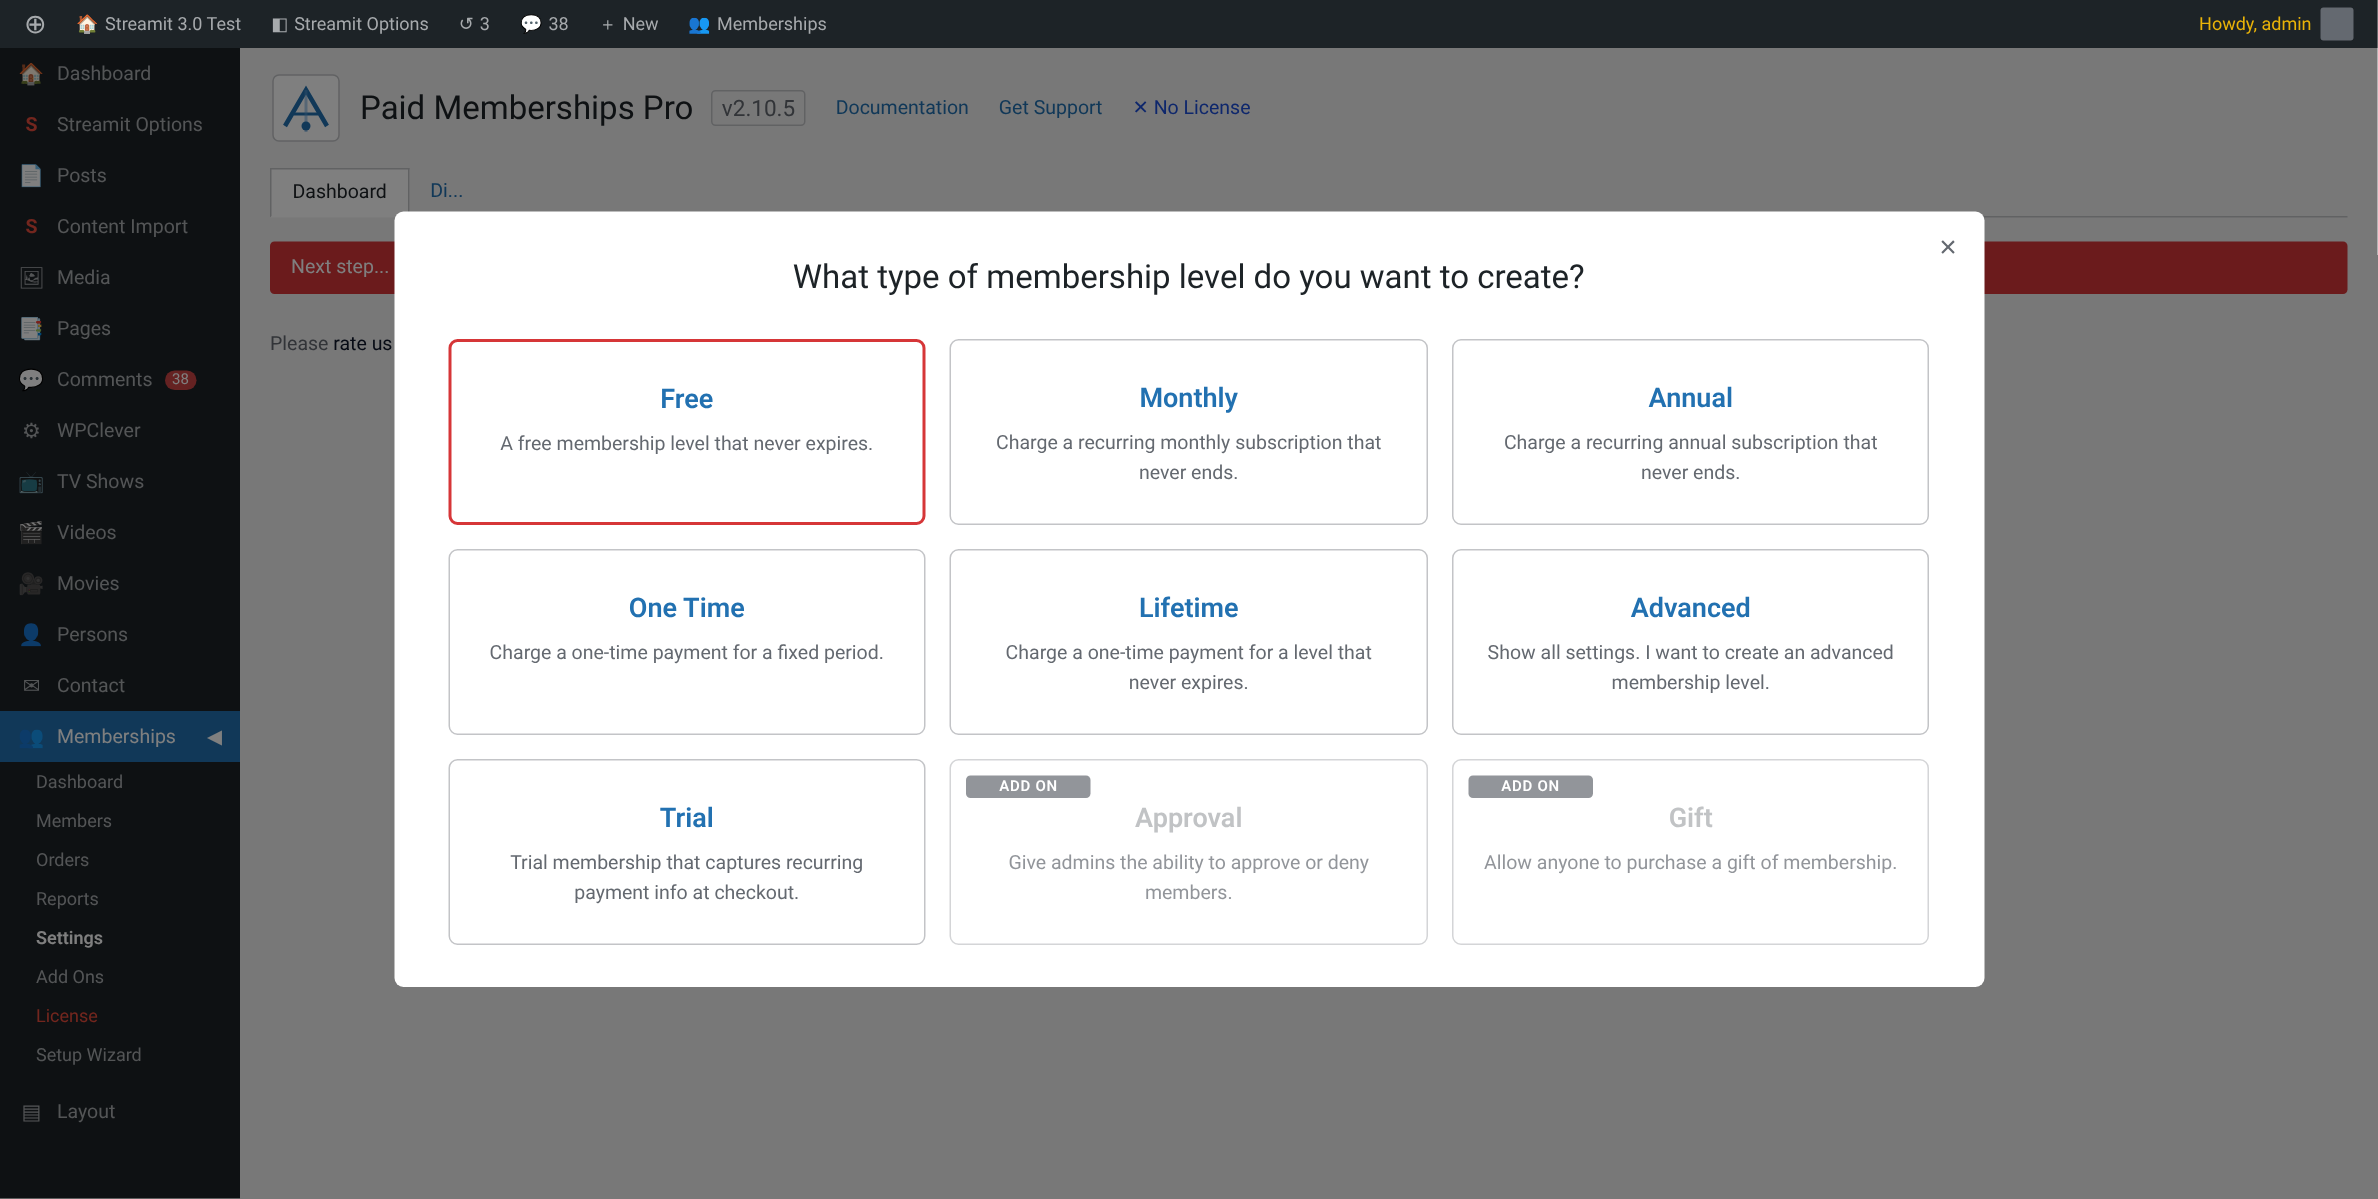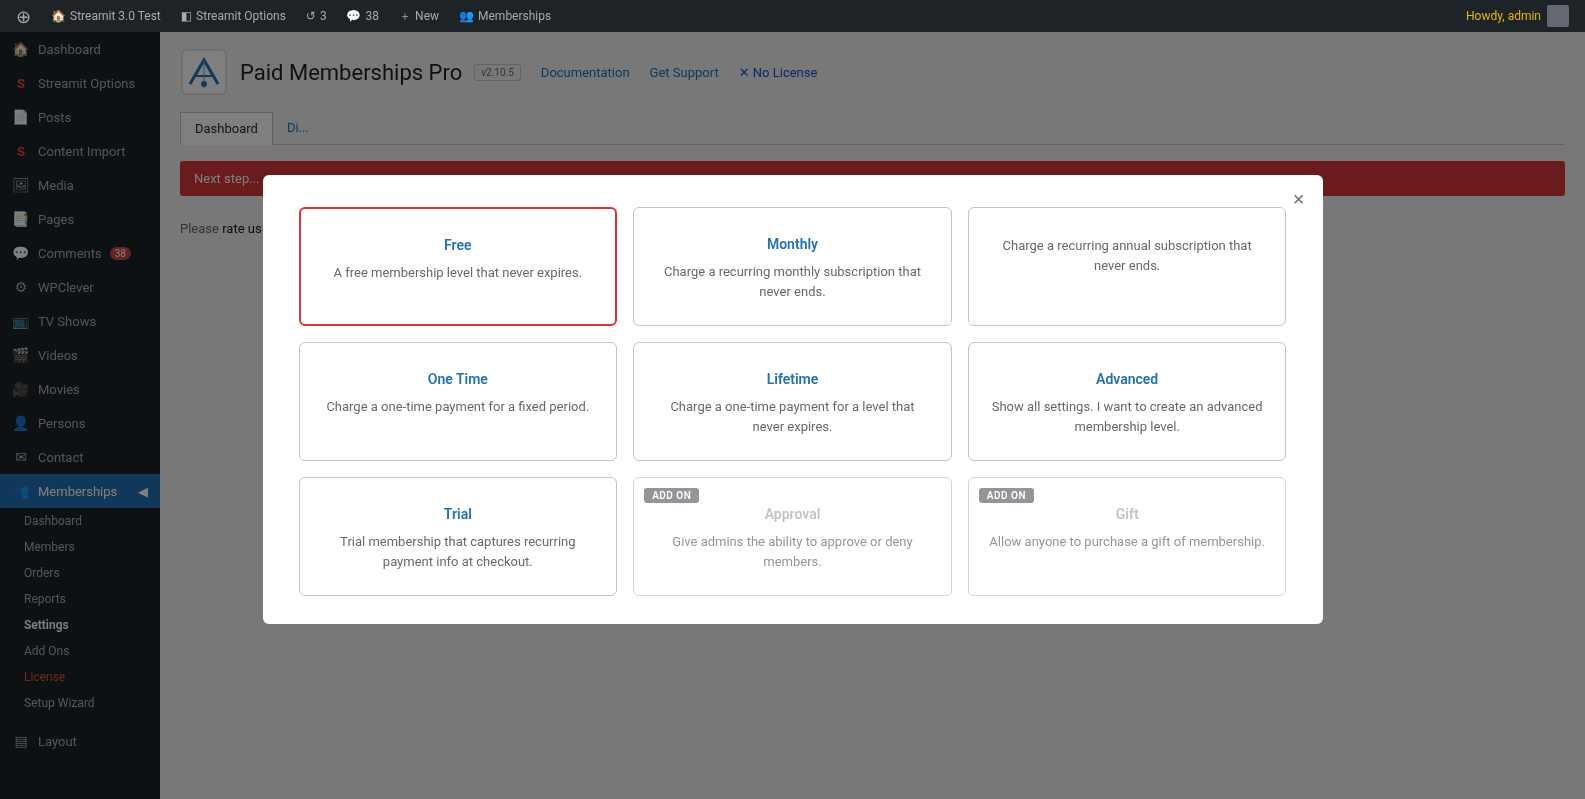--- a/index.html
+++ b/index.html
@@ -47,21 +47,21 @@
       flex: 1; padding-top: 32px; overflow: auto; position: relative;
     }
     .main-inner { padding: 16px 20px; }
 
     
     .plugin-header {
       display: flex; align-items: center; gap: 12px; margin-bottom: 16px;
     }
     .plugin-logo { width: 48px; height: 48px; }
     .plugin-title { font-size: 22px; font-weight: 400; color: #1d2327; }
-    .plugin-version { font-size: 10px; color: #646970; border: 1px solid #c3c4c7; border-radius: 3px; padding: 2px 6px; }
+    .plugin-version { font-size: 15px; color: #646970; border: 1px solid #c3c4c7; border-radius: 3px; padding: 2px 6px; }
     .plugin-links { display: flex; gap: 20px; align-items: center; margin-left: 8px; }
     .plugin-links a { color: #2271b1; font-size: 13px; text-decoration: none; }
     .no-license { color: #1d4ed8; font-size: 13px; }
 
     .nav-tabs { display: flex; gap: 0; border-bottom: 1px solid #c3c4c7; margin-bottom: 16px; }
     .nav-tab { padding: 8px 14px; font-size: 13px; color: #2271b1; cursor: pointer; text-decoration: none; }
     .nav-tab.active { background: #fff; border: 1px solid #c3c4c7; border-bottom: 1px solid #fff; margin-bottom: -1px; color: #1d2327; }
 
     .next-step-bar {
       background: #d63638; color: #fff; padding: 10px 14px;
@@ -97,30 +97,30 @@
       border: 1px solid #c3c4c7; border-radius: 6px;
       padding: 28px 20px 24px; cursor: pointer;
       text-align: center; position: relative;
       transition: border-color 0.15s;
       background: #fff;
     }
     .membership-card.selected { border: 2px solid #d63638; }
     .membership-card.disabled { opacity: 0.7; cursor: default; }
 
     .card-title {
-      font-size: 14px; font-weight: 600; color: #2271b1;
+      font-size: 18px; font-weight: 600; color: #2271b1;
       margin-bottom: 10px;
     }
     .card-title.dimmed { color: #a7aaad; }
     .card-desc { font-size: 13px; color: #646970; line-height: 1.5; }
 
     .addon-badge {
       position: absolute; top: 10px; left: 10px;
       background: #646970; color: #fff; font-size: 10px; font-weight: 600;
-      padding: 2px 8px; border-radius: 3px; letter-spacing: 0.5px;
+      padding: 2px 22px; border-radius: 3px; letter-spacing: 0.5px;
     }
 
     .rate-us-bar {
       margin-top: 24px; font-size: 13px; color: #646970;
     }
     .rate-us-bar a { color: #0f172a; text-decoration: none; }
     .stars { color: #f0ad00; font-size: 14px; }
 
     
     .modal::-webkit-scrollbar { width: 6px; }
@@ -277,34 +277,36 @@
       <a href="#">rate us</a>
       <span class="stars"> ★★★★★ </span>
       <a href="#">on WordPress.org</a>
       <span> to help others find Paid Memberships Pro. Thank you from the PMPro team!</span>
     </div>
   </div>
 
   <div class="overlay">
     <div class="modal">
       <button class="modal-close">×</button>
+      <h2 class="modal-title">What type of membership level do you want to create?</h2>
 
       <div class="membership-grid">
 
         <div class="membership-card selected">
           <div class="card-title">Free</div>
           <div class="card-desc">A free membership level that never expires.</div>
         </div>
 
         <div class="membership-card">
           <div class="card-title">Monthly</div>
           <div class="card-desc">Charge a recurring monthly subscription that never ends.</div>
         </div>
 
         <div class="membership-card">
+          <div class="card-title">Annual</div>
           <div class="card-desc">Charge a recurring annual subscription that never ends.</div>
         </div>
 
         <div class="membership-card">
           <div class="card-title">One Time</div>
           <div class="card-desc">Charge a one-time payment for a fixed period.</div>
         </div>
 
         <div class="membership-card">
           <div class="card-title">Lifetime</div>

